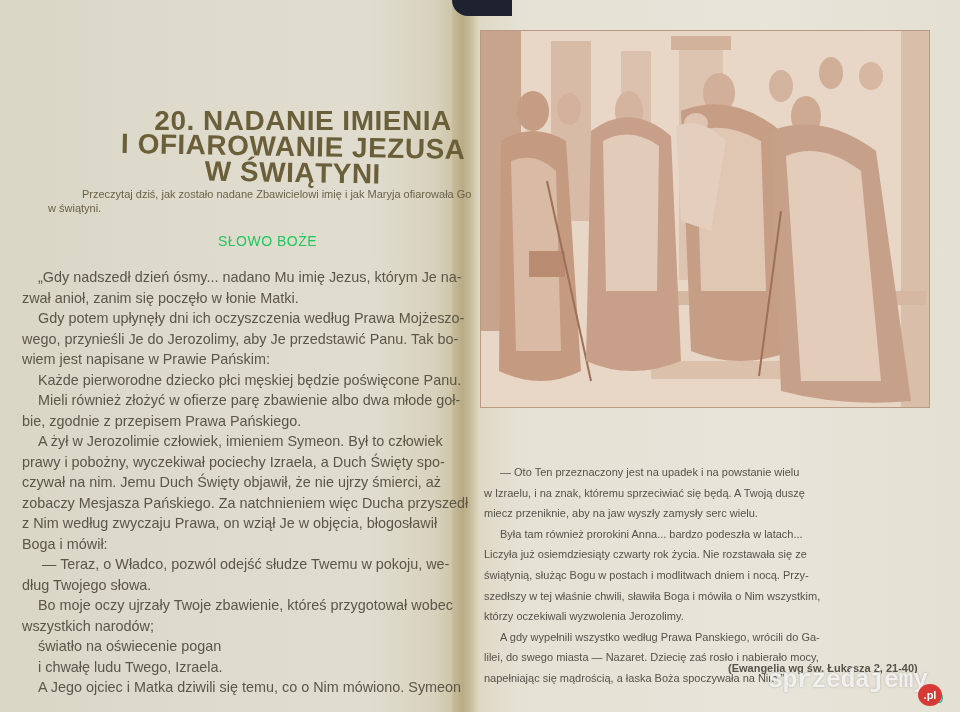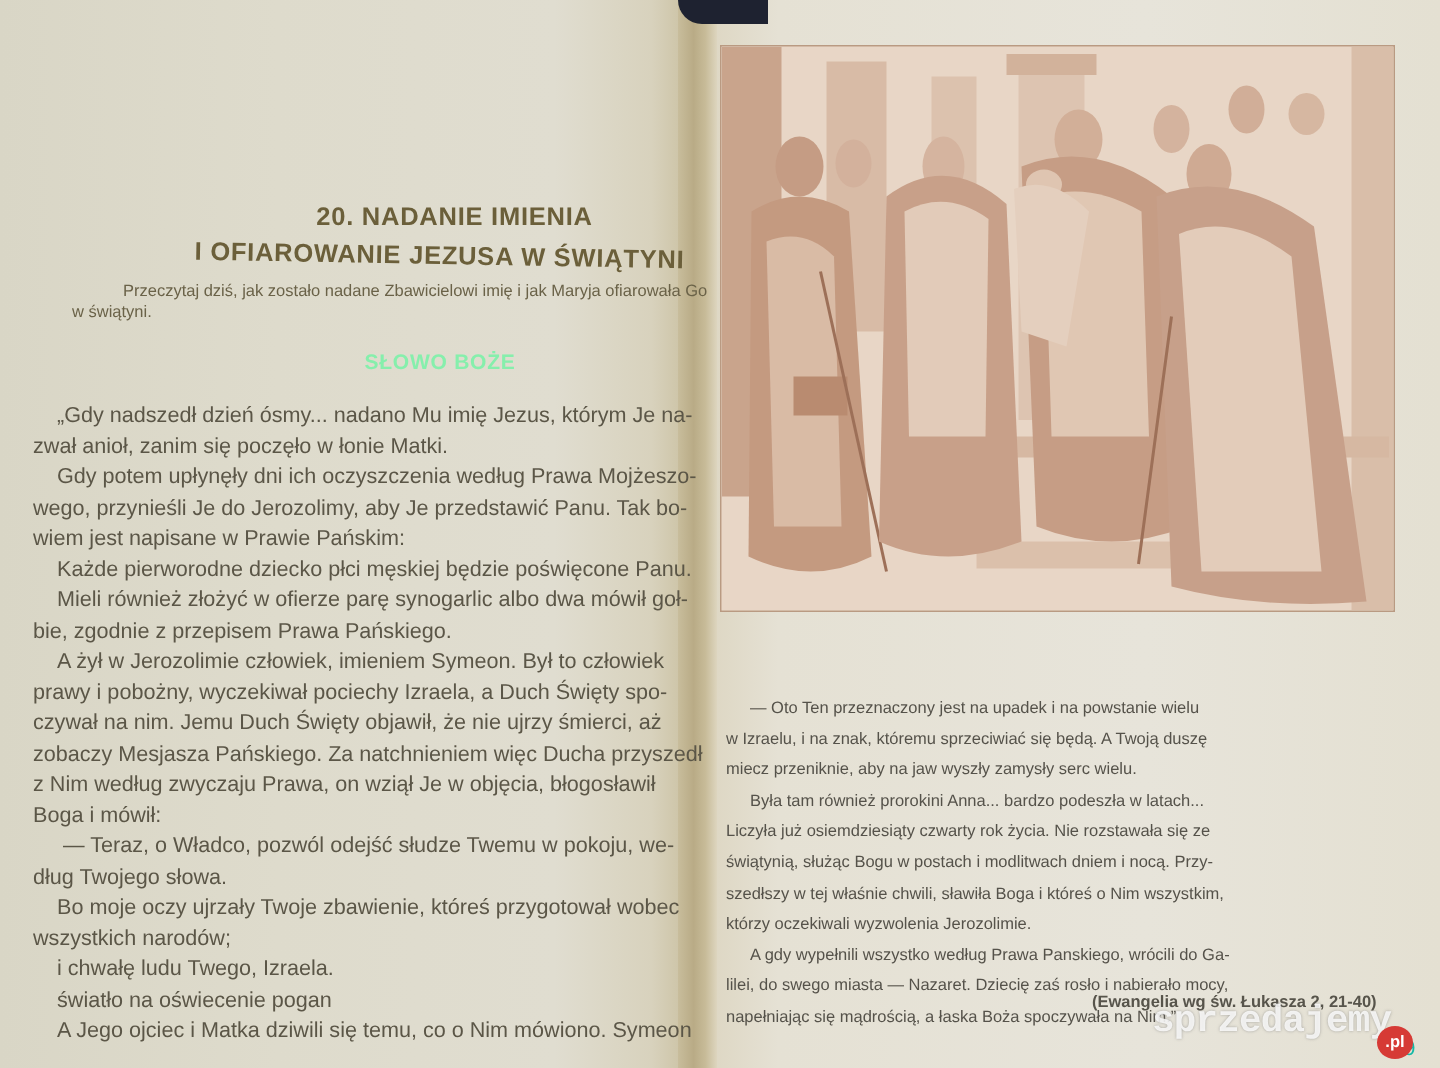--- a/index.html
+++ b/index.html
@@ -20,32 +20,32 @@
     }
     .gutter-dark {
       position: absolute; left: 452px; top: 0; width: 60px; height: 16px;
       background: #1e2230; border-bottom-left-radius: 30px;
     }
     .page-right {
       position: absolute; left: 470px; top: 0; width: 490px; height: 712px;
       background: linear-gradient(90deg, #ddd6c2 0%, #e5e1d4 10%, #e7e4da 60%, #e4e0d2 100%);
     }
     .title {
-      position: absolute; left: 138px; top: 132px; width: 330px;
+      position: absolute; left: 138px; top: 108px; width: 330px;
       text-align: center; color: #6b5f3a; font-weight: bold;
-      font-size: 17px; line-height: 26px; letter-spacing: 0.5px;
+      font-size: 28px; line-height: 26px; letter-spacing: 0.5px;
     }
     .title .l2 { display: block; margin-left: -20px; transform: rotate(1deg); }
     .intro {
       position: absolute; left: 20px; top: 187px; width: 440px;
       font-size: 11px; line-height: 14px; color: #6a6248; text-indent: 34px; margin-left: 28px;
     }
     .section-head {
       position: absolute; left: 218px; top: 233px;
-      font-size: 14px; font-weight: bold; color: #86efac; letter-spacing: 0.5px; margin-left: 25px;
+      font-size: 14px; font-weight: normal; color: #22c55e; letter-spacing: 0.5px;
     }
     .left-text {
       position: absolute; left: 22px; top: 267px; width: 440px;
       font-size: 14.4px; line-height: 20.5px; color: #5b5647;
     }
     .left-text p, .right-text p { margin: 0; white-space: nowrap; }
     .ind { padding-left: 16px; }
     .ind2 { padding-left: 20px; }
     .illustration {
       position: absolute; left: 480px; top: 30px; width: 448px; height: 376px;
@@ -100,34 +100,34 @@
 
   <div class="section-head">SŁOWO BOŻE</div>
 
   <div class="left-text">
     <p class="ind">„Gdy nadszedł dzień ósmy... nadano Mu imię Jezus, którym Je na-</p>
     <p>zwał anioł, zanim się poczęło w łonie Matki.</p>
     <p class="ind">Gdy potem upłynęły dni ich oczyszczenia według Prawa Mojżeszo-</p>
     <p>wego, przynieśli Je do Jerozolimy, aby Je przedstawić Panu. Tak bo-</p>
     <p>wiem jest napisane w Prawie Pańskim:</p>
     <p class="ind">Każde pierworodne dziecko płci męskiej będzie poświęcone Panu.</p>
-    <p class="ind">Mieli również złożyć w ofierze parę synogarlic albo dwa mówił goł-</p>
+    <p class="ind">Mieli również złożyć w ofierze parę zbawienie albo dwa młode goł-</p>
     <p>bie, zgodnie z przepisem Prawa Pańskiego.</p>
     <p class="ind">A żył w Jerozolimie człowiek, imieniem Symeon. Był to człowiek</p>
     <p>prawy i pobożny, wyczekiwał pociechy Izraela, a Duch Święty spo-</p>
     <p>czywał na nim. Jemu Duch Święty objawił, że nie ujrzy śmierci, aż</p>
     <p>zobaczy Mesjasza Pańskiego. Za natchnieniem więc Ducha przyszedł</p>
     <p>z Nim według zwyczaju Prawa, on wziął Je w objęcia, błogosławił</p>
     <p>Boga i mówił:</p>
     <p class="ind2">— Teraz, o Władco, pozwól odejść słudze Twemu w pokoju, we-</p>
     <p>dług Twojego słowa.</p>
     <p class="ind">Bo moje oczy ujrzały Twoje zbawienie, któreś przygotował wobec</p>
     <p>wszystkich narodów;</p>
+    <p class="ind">światło na oświecenie pogan</p>
     <p class="ind">i chwałę ludu Twego, Izraela.</p>
-    <p class="ind">światło na oświecenie pogan</p>
     <p class="ind">A Jego ojciec i Matka dziwili się temu, co o Nim mówiono. Symeon</p>
 
   </div>
 
   <div class="illustration">
     <svg viewBox="0 0 448 376" preserveAspectRatio="none">
       <rect x="0" y="0" width="448" height="376" fill="#e8d6c6"></rect>
 
       <rect x="0" y="0" width="40" height="300" fill="#c9a48c"></rect>
       <rect x="70" y="10" width="40" height="180" fill="#d8bba6"></rect>
@@ -167,22 +167,22 @@
     </svg>
   </div>
 
   <div class="right-text">
     <p class="ind">— Oto Ten przeznaczony jest na upadek i na powstanie wielu</p>
     <p>w Izraelu, i na znak, któremu sprzeciwiać się będą. A Twoją duszę</p>
     <p>miecz przeniknie, aby na jaw wyszły zamysły serc wielu.</p>
     <p class="ind">Była tam również prorokini Anna... bardzo podeszła w latach...</p>
     <p>Liczyła już osiemdziesiąty czwarty rok życia. Nie rozstawała się ze</p>
     <p>świątynią, służąc Bogu w postach i modlitwach dniem i nocą. Przy-</p>
-    <p>szedłszy w tej właśnie chwili, sławiła Boga i któreś o Nim wszystkim,</p>
-    <p>którzy oczekiwali wyzwolenia Jerozolimie.</p>
+    <p>szedłszy w tej właśnie chwili, sławiła Boga i mówiła o Nim wszystkim,</p>
+    <p>którzy oczekiwali wyzwolenia Jerozolimy.</p>
     <p class="ind">A gdy wypełnili wszystko według Prawa Panskiego, wrócili do Ga-</p>
     <p>lilei, do swego miasta — Nazaret. Dziecię zaś rosło i nabierało mocy,</p>
     <p>napełniając się mądrością, a łaska Boża spoczywała na Nim.”</p>
   </div>
 
   <div class="citation">(Ewangelia wg św. Łukasza 2, 21-40)</div>
   <div class="page-number">89</div>
 
   <div class="watermark">sprzedajemy</div>
   <div class="watermark-badge">.pl</div>

